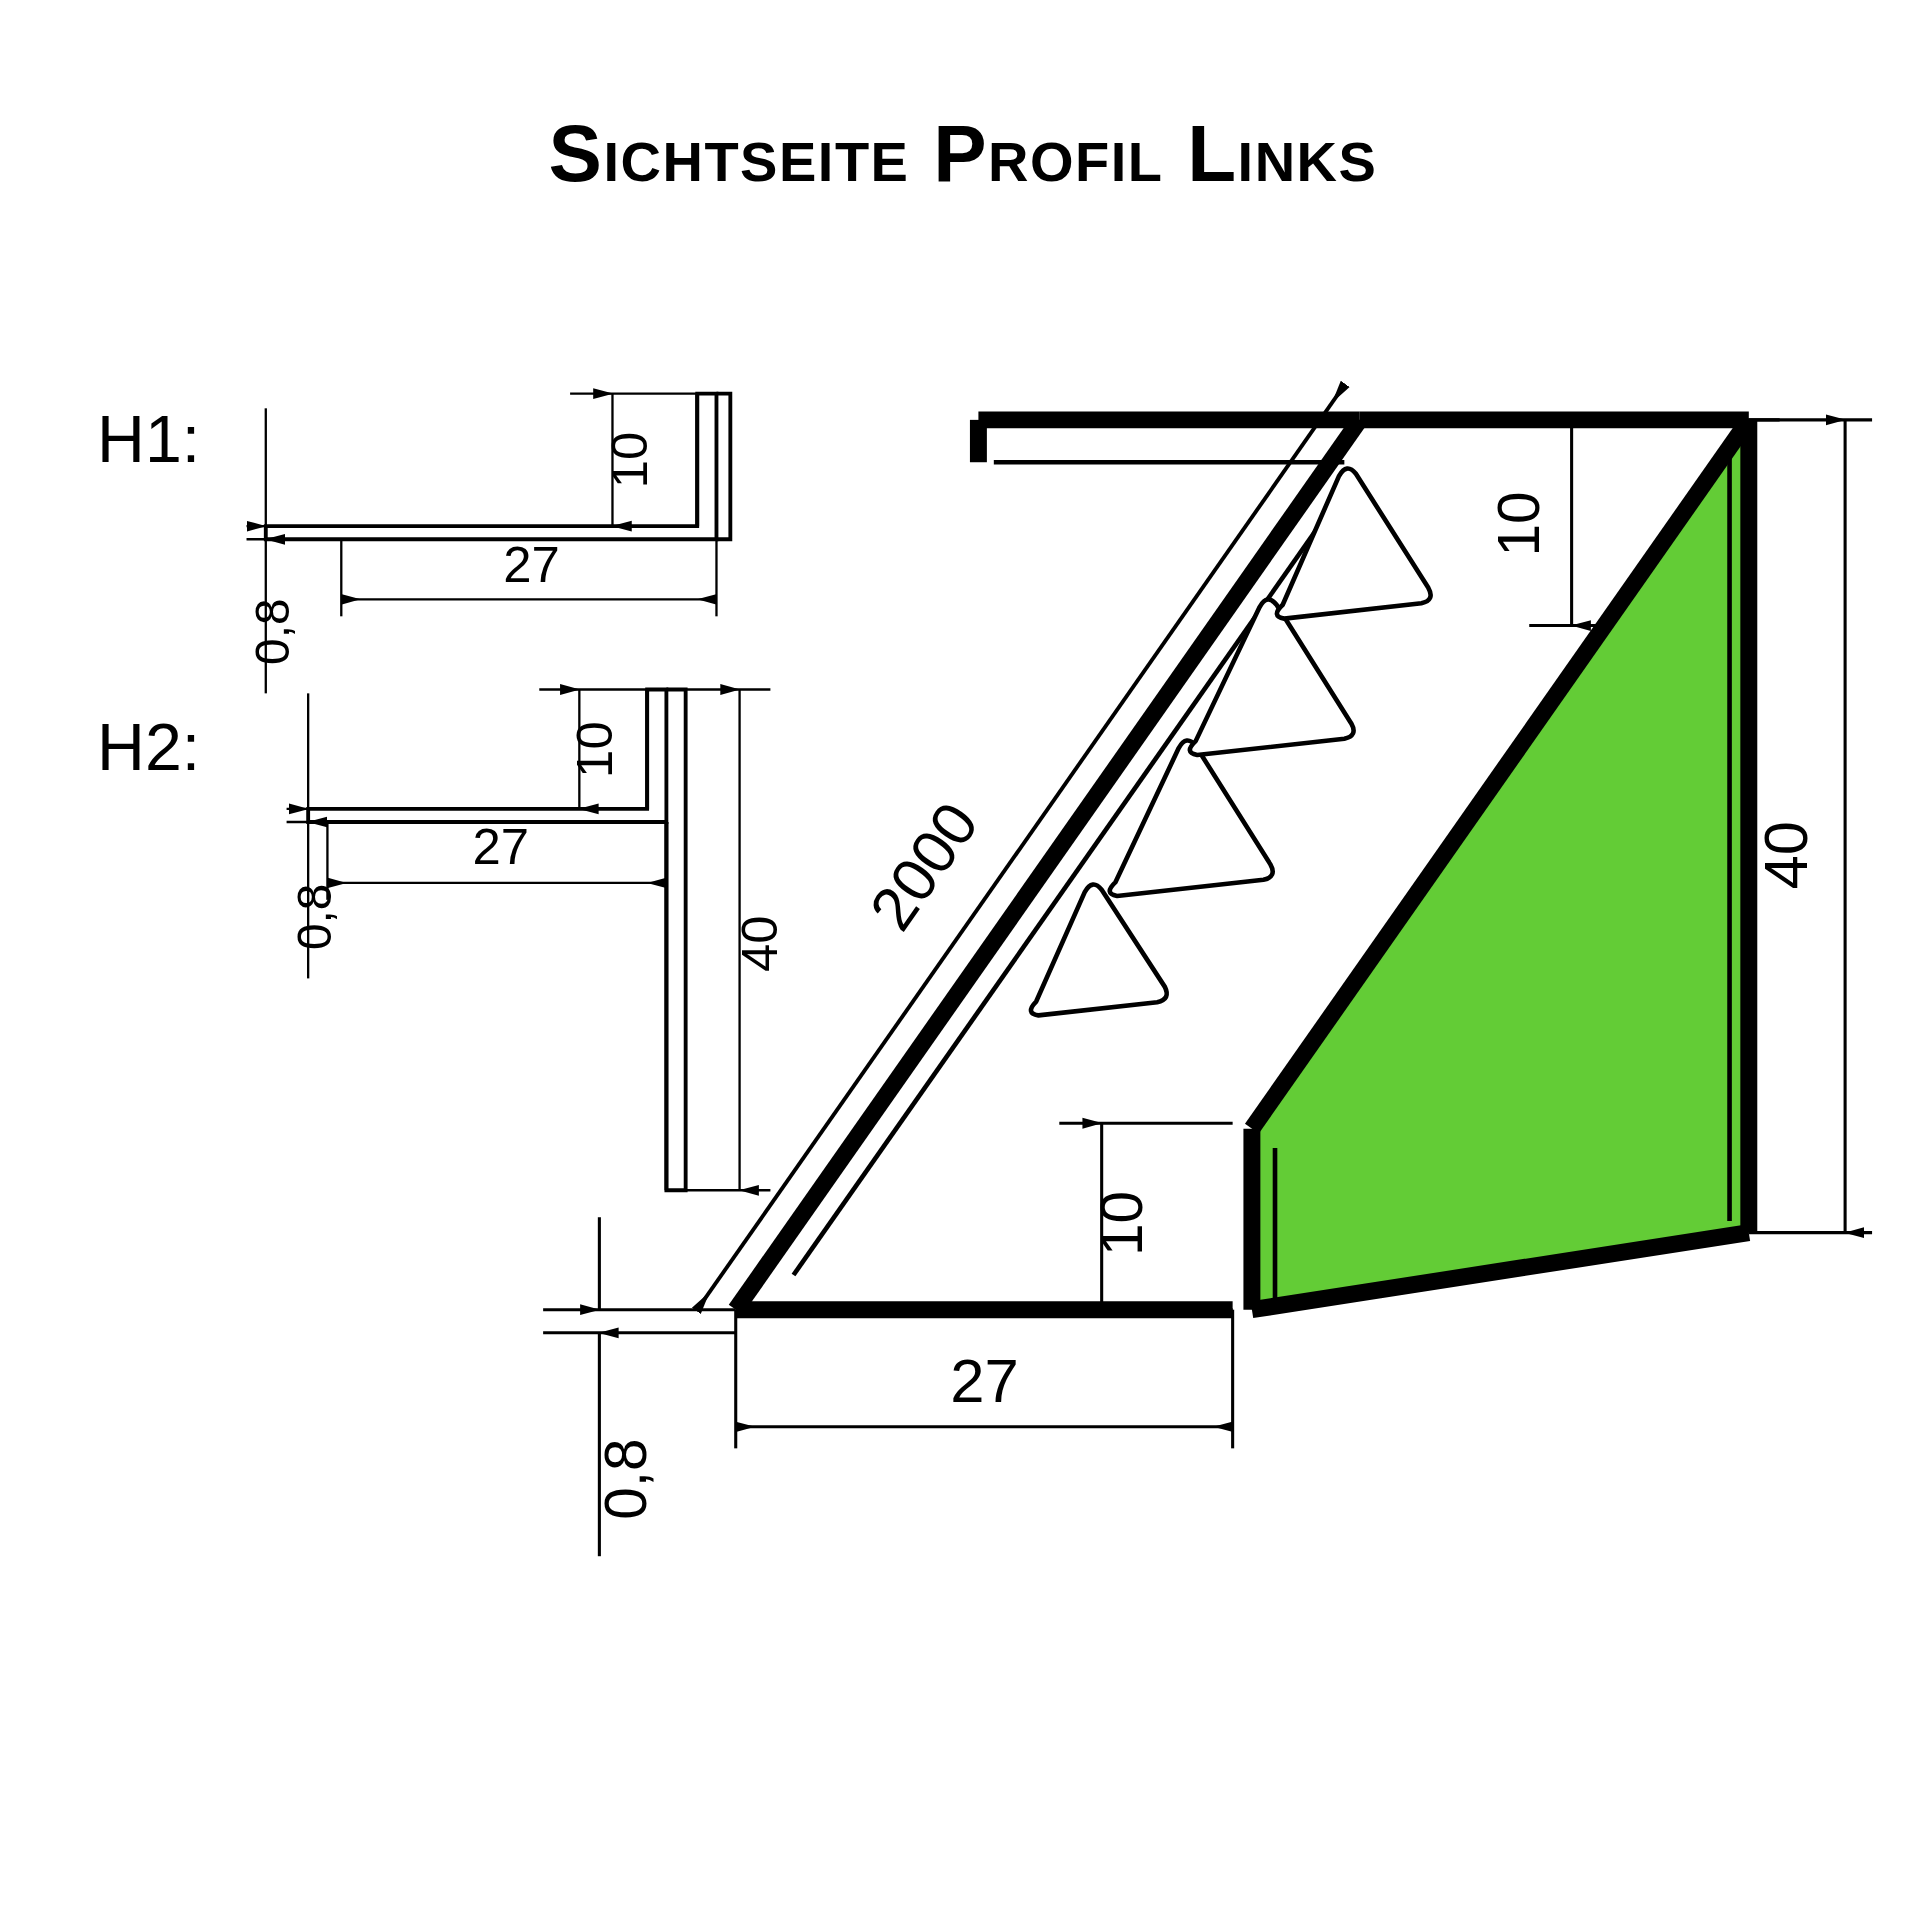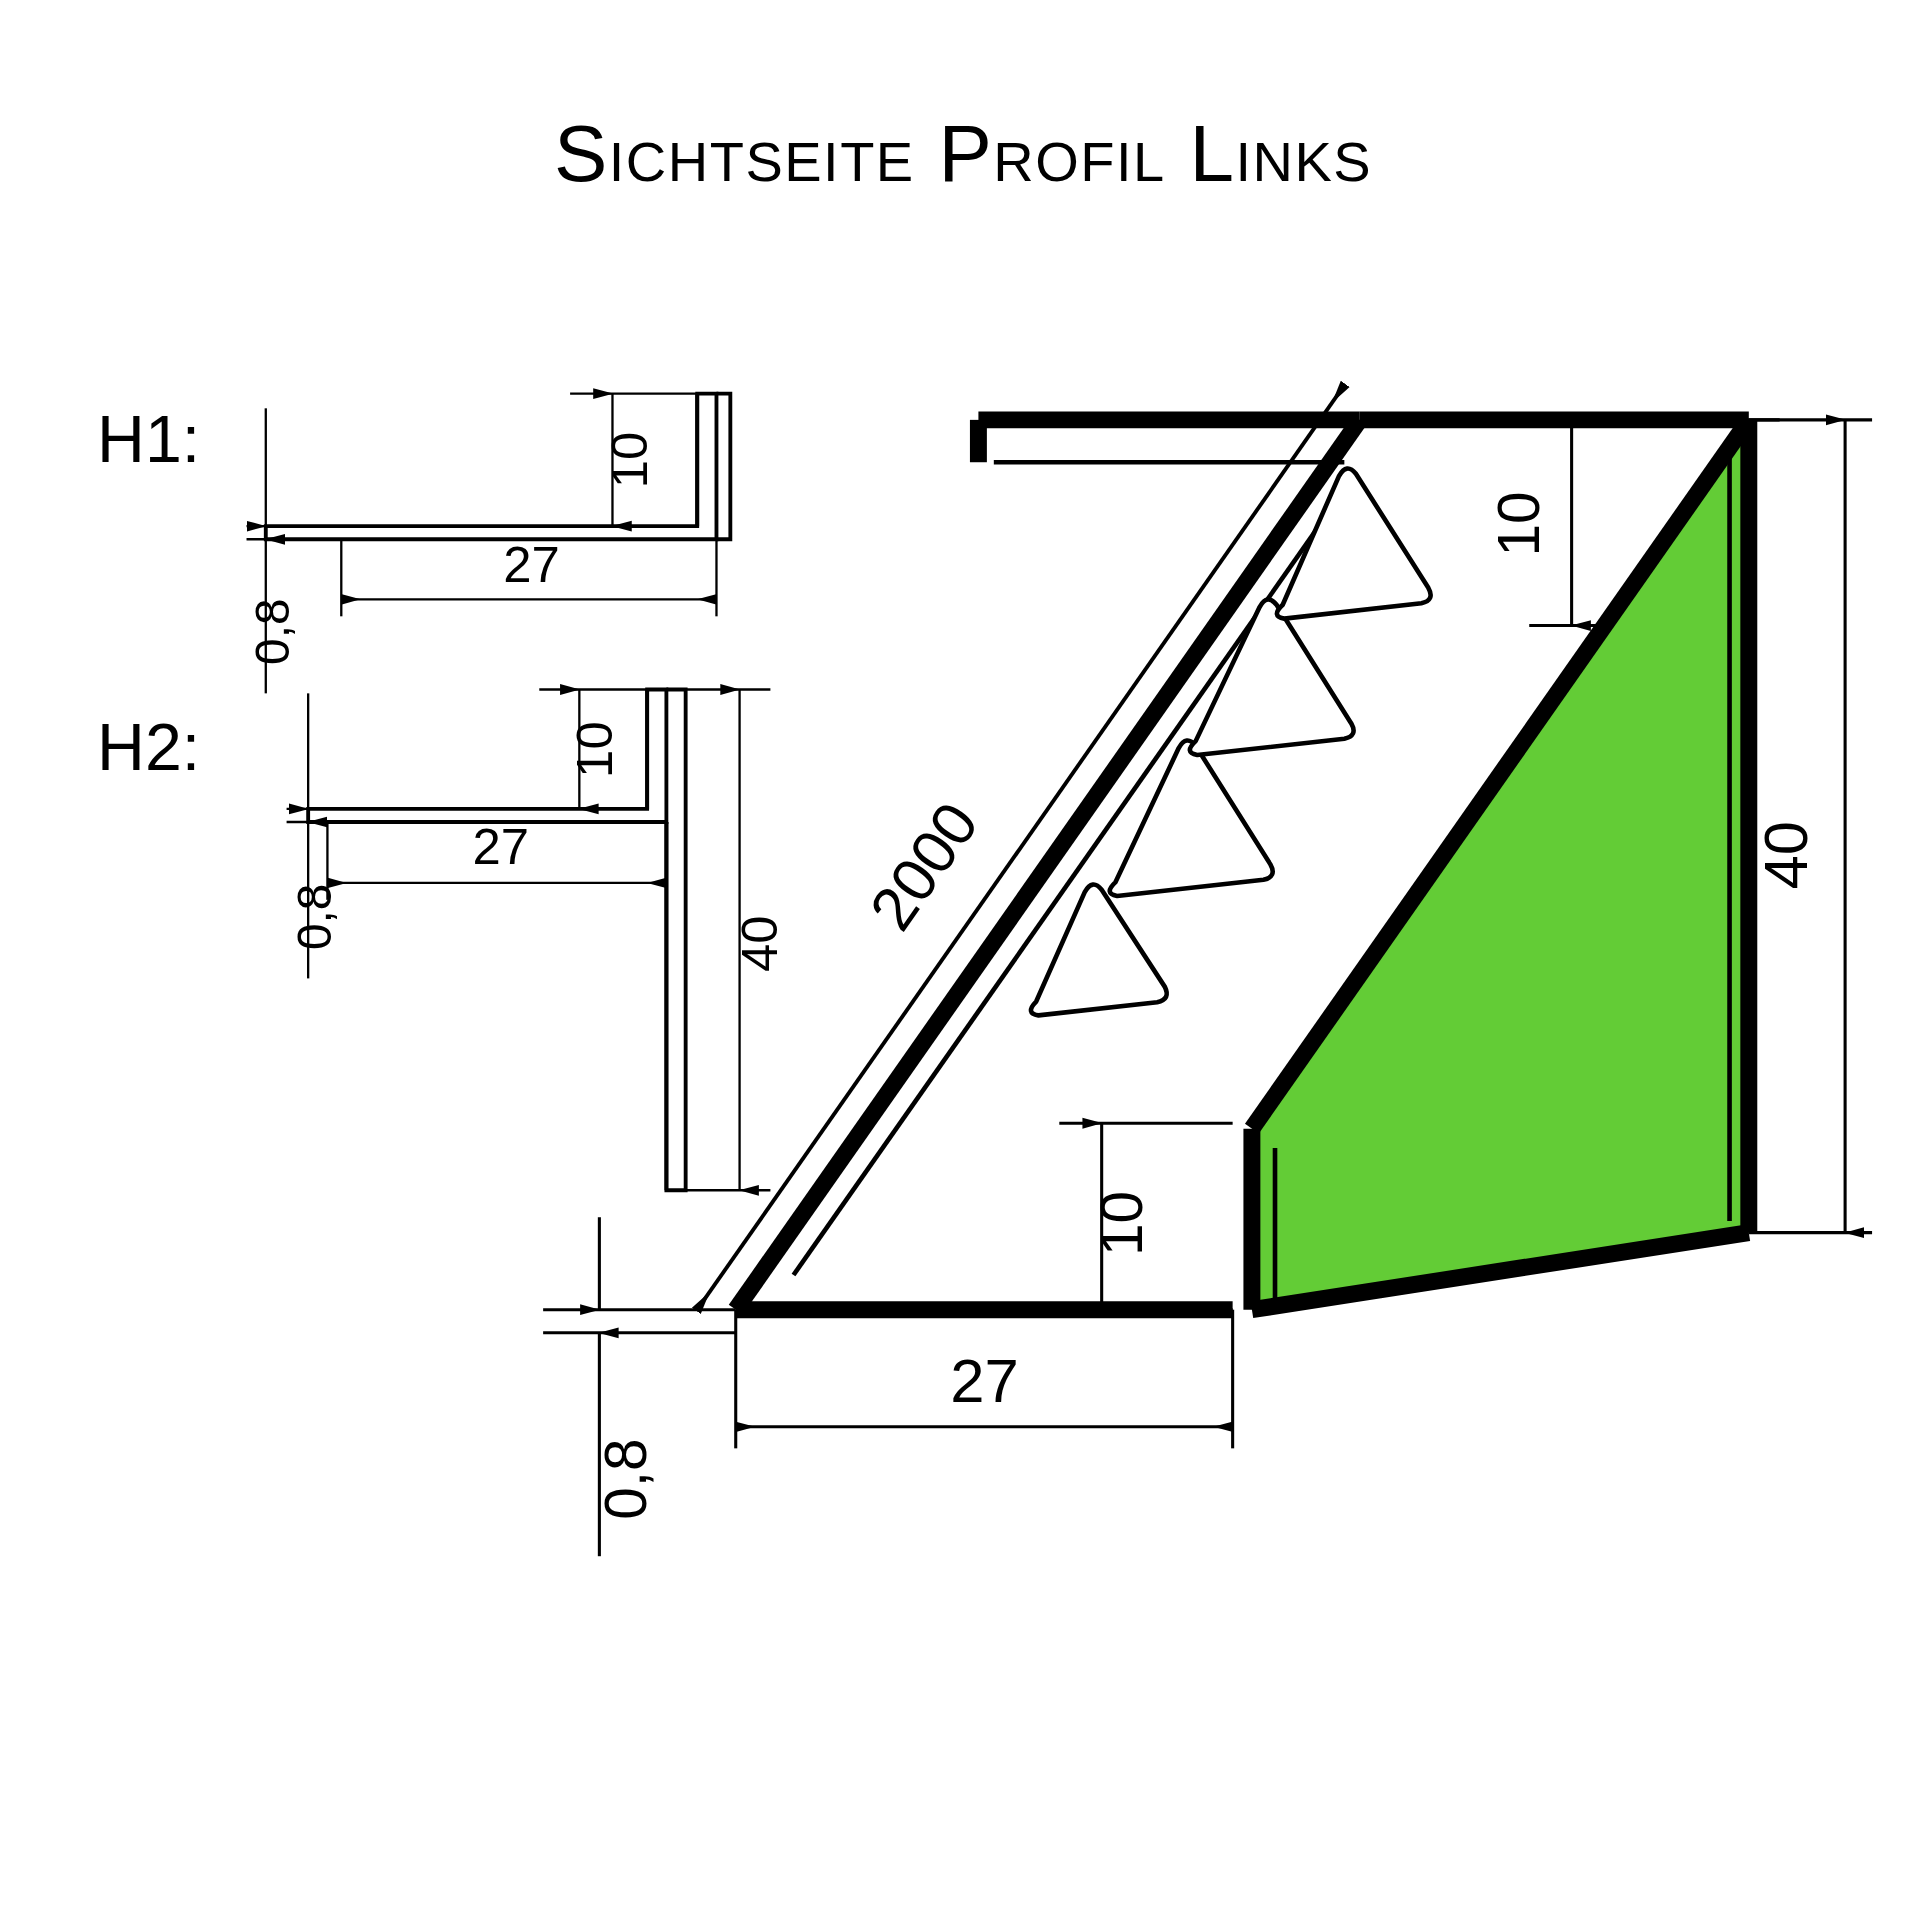--- a/index.html
+++ b/index.html
@@ -12,21 +12,21 @@
   }
   #sheet{position:absolute;inset:0;width:1926px;height:1926px;}
   .drawing-title{
     position:absolute;
     top:108px;left:0;width:1926px;
     text-align:center;
     font-size:80px;
     font-variant:small-caps;
     letter-spacing:1.5px;
     color:#000;
-    font-weight:400;
+    font-weight:700;
     white-space:nowrap;
   }
   svg{position:absolute;top:0;left:0;}
   text{font-family:"Liberation Sans","DejaVu Sans",sans-serif;fill:#000;}
 </style>
 </head>
 <body>
 
 <div id="sheet">
 

